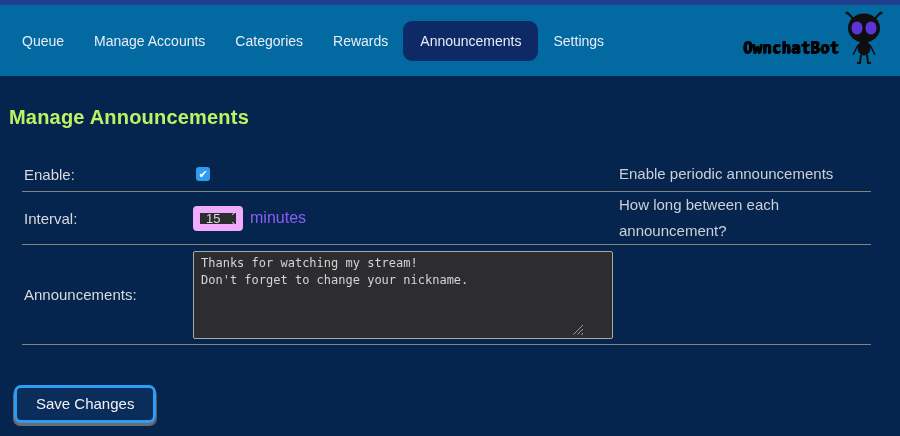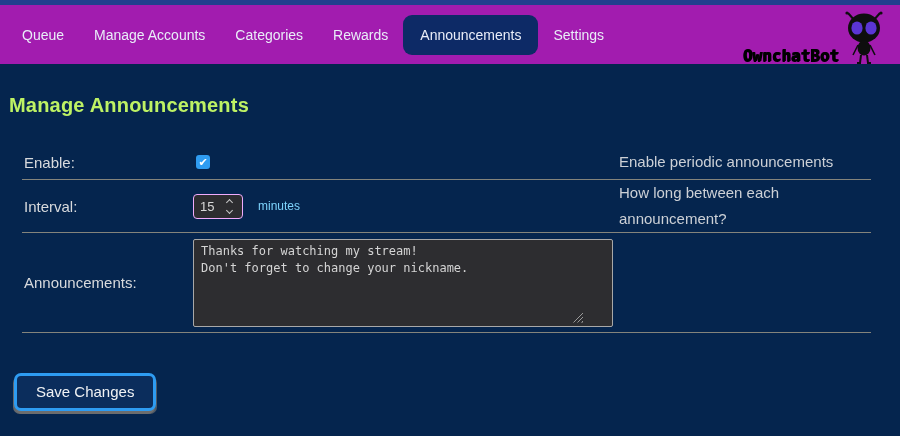--- a/index.html
+++ b/index.html
@@ -5,22 +5,22 @@
   * { margin:0; padding:0; box-sizing:border-box; }
   html,body { width:900px; height:436px; overflow:hidden; }
   body {
     background:#05254e;
     font-family:"Liberation Sans", sans-serif;
     color:#d8dadd;
   }
 
   
   .navbar {
-    height:64px;
-    background:#a21caf;
+    height:76px;
+    background:#0369a1;
     border-top:5px solid #223f8e;
     display:flex;
     align-items:center;
     padding:0 7px;
     position:relative;
   }
   .nav-item {
     color:#e9edf8;
     font-size:14px;
     padding:12px 15px;
@@ -39,20 +39,21 @@
     align-items:flex-end;
     gap:1px;
   }
   .logo-text {
     font-family:"DejaVu Sans Mono", monospace;
     font-weight:bold;
     font-size:16px;
     color:#000;
     text-shadow:1px 0 #000, 0 1px #000;
     letter-spacing:0px;
+    margin-bottom:8px;
     text-align:right;
   }
   .logo svg { display:block; }
 
   
   .page-title {
     margin:30px 0 0 9px;
     font-size:20px;
     font-weight:bold;
     color:#bef264;
@@ -84,21 +85,21 @@
     margin-left:3px;
     cursor:pointer;
   }
 
   
   .num-wrap { display:flex; align-items:center; }
   .num-input {
     display:inline-flex;
     align-items:center;
     background:#2d2d30;
-    border:1px solid #f0abfc;
+    border:7px solid #f0abfc;
     border-radius:4px;
     height:25px;
     width:50px;
     overflow:hidden;
     gap:6px;
   }
   .num-input input {
     width:26px;
     background:transparent;
     border:none;
@@ -108,21 +109,21 @@
     font-family:"Liberation Sans", sans-serif;
     padding-left:6px;
   }
   .spinner {
     display:flex; flex-direction:column; gap:3px;
     padding:0 5px 0 1px; cursor:pointer;
   }
   .chev { width:5px; height:5px; display:block; }
   .chev.up   { border-left:1.5px solid #c7c7c7; border-top:1.5px solid #c7c7c7; transform:rotate(45deg); }
   .chev.down { border-right:1.5px solid #c7c7c7; border-bottom:1.5px solid #c7c7c7; transform:rotate(45deg); }
-  .unit { margin-left:15px; font-size:12px; color:#7dd3fc; }
+  .unit { margin-left:7px; font-size:16px; color:#8b5cf6; }
 
   
   .ta-wrap { position:relative; width:392px; height:88px; }
   textarea {
     width:420px; height:88px;
     background:#2d2d30;
     border:1px solid #a8a8a8;
     border-radius:2px;
     color:#d4d4d4;
     font-family:"DejaVu Sans Mono", monospace;

